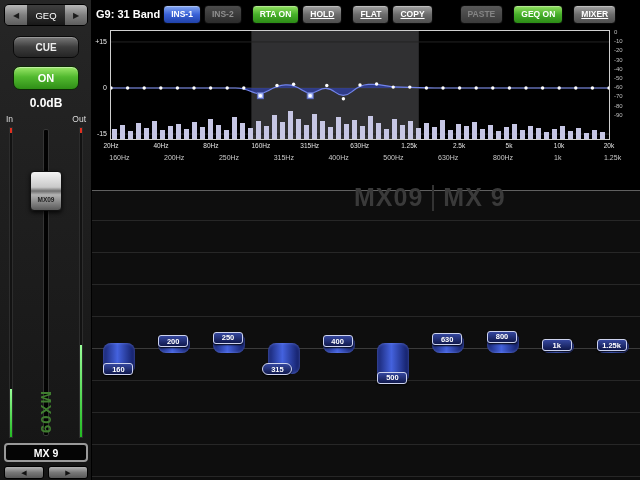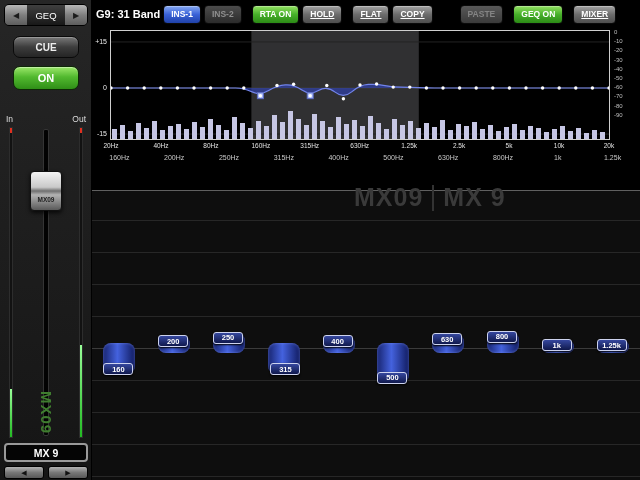--- a/index.html
+++ b/index.html
@@ -95,20 +95,21 @@
 <div id="screen">
 
   <aside id="sidebar">
     <div class="sel">
       <button>◀</button>
       <div class="mid">GEQ</div>
       <button>▶</button>
     </div>
     <button class="cue">CUE</button>
     <button class="onb">ON</button>
+    <div class="dbval">0.0dB</div>
     <div class="inout">
       <span>In</span>
       <span>Out</span>
     </div>
     <div class="fz">
       <div class="meter m-in">
         <div class="peak"></div>
         <div class="lvl" style="height:48px"></div>
       </div>
       <div class="track"></div>
@@ -320,21 +321,21 @@
         <div class="bandcol" style="left: 54.8px; width: 54.8px;">
           <div class="capsule" style="left: 11.4px; width: 32px; top: 145.176px; height: 16.824px;"></div>
           <div class="blabel" style="left: 11.4px; top: 144.176px;">200</div>
         </div>
         <div class="bandcol" style="left: 109.6px; width: 54.8px;">
           <div class="capsule" style="left: 11.4px; width: 32px; top: 141.764px; height: 20.236px;"></div>
           <div class="blabel" style="left: 11.4px; top: 140.764px;">250</div>
         </div>
         <div class="bandcol" style="left: 164.4px; width: 54.8px;">
           <div class="capsule" style="left: 11.4px; width: 32px; top: 152px; height: 31.325px;"></div>
-          <div class="blabel" style="left: 14px; top: 172.325px;">315</div>
+          <div class="blabel" style="left: 6px; top: 172.325px; border-radius: 6px;">315</div>
         </div>
         <div class="bandcol" style="left: 219.2px; width: 54.8px;">
           <div class="capsule" style="left: 11.4px; width: 32px; top: 145.176px; height: 16.824px;"></div>
           <div class="blabel" style="left: 11.4px; top: 144.176px;">400</div>
         </div>
         <div class="bandcol" style="left: 274px; width: 54.8px;">
           <div class="capsule" style="left: 11.4px; width: 32px; top: 152px; height: 39.855px;"></div>
           <div class="blabel" style="left: 11.4px; top: 180.855px;">500</div>
         </div>
         <div class="bandcol" style="left: 328.8px; width: 54.8px;">

